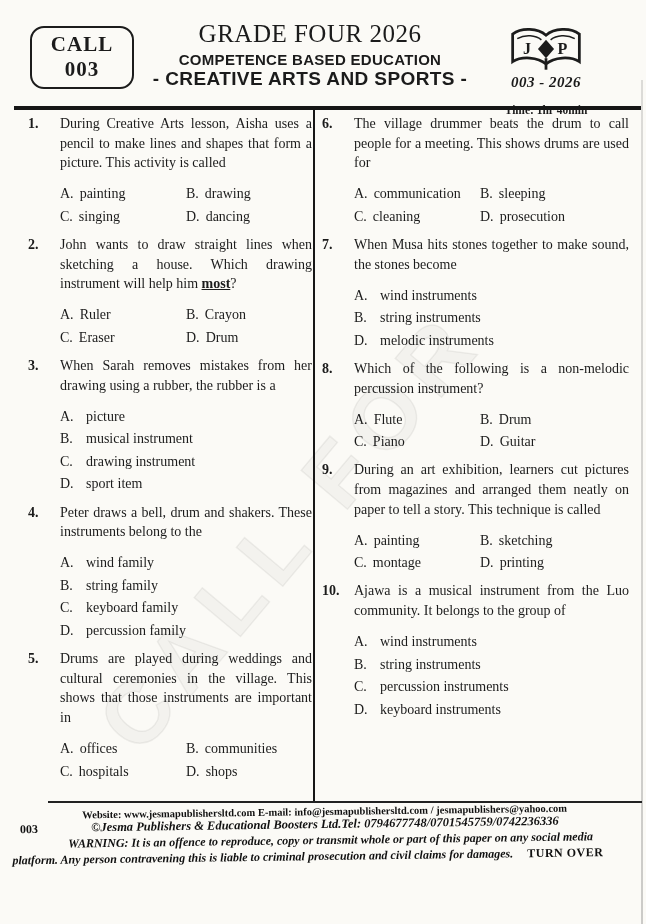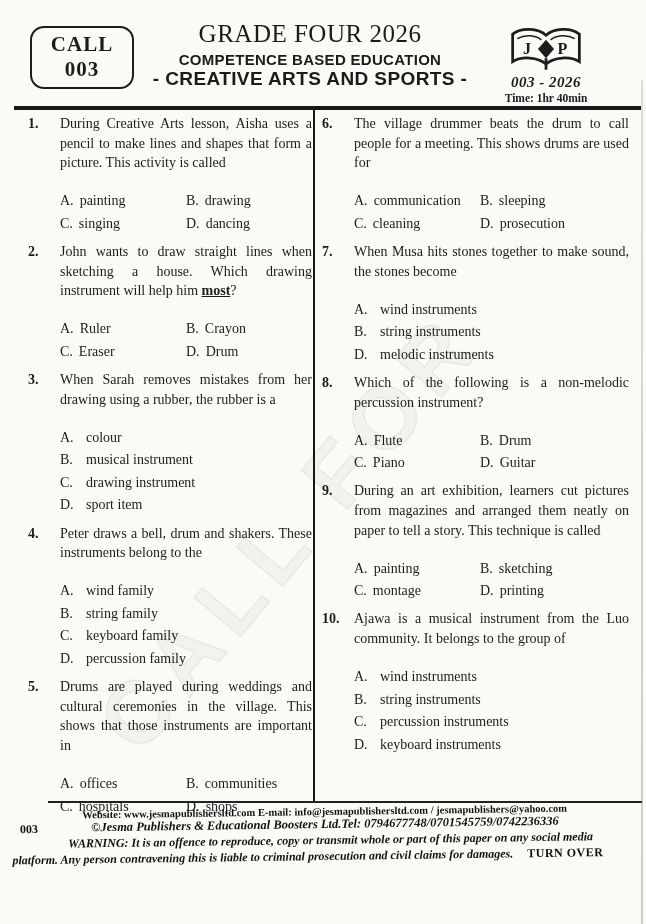--- a/index.html
+++ b/index.html
@@ -13,36 +13,36 @@
   .header{position:absolute;left:0;top:0;width:100%;height:108px;}
   .jesma-box{position:absolute;left:30px;top:26px;width:100px;padding:4px 0 5px;
              border:2.5px solid #1c1c1c;border-radius:14px;text-align:center;
              font-weight:bold;font-size:21px;line-height:1.2;letter-spacing:1px;}
   .titles{position:absolute;left:132px;right:158px;top:20px;text-align:center;}
   .t1{font-size:25px;font-weight:normal;letter-spacing:.5px;}
   .t2{font-family:"Liberation Sans",sans-serif;font-size:15px;font-weight:bold;margin-top:3px;letter-spacing:.3px;}
   .t3{font-family:"Liberation Sans",sans-serif;font-size:19px;font-weight:bold;margin-top:0;letter-spacing:.4px;}
   .logo-box{position:absolute;right:42px;top:26px;width:116px;text-align:center;}
   .logo-code{font-size:15px;font-weight:bold;font-style:italic;margin-top:-2px;letter-spacing:.5px;}
-  .logo-time{font-size:11.5px;font-weight:bold;margin-top:1px;}
+  .logo-time{font-size:11.5px;font-weight:bold;margin-top:13px;}
 
   .rule-top{position:absolute;left:14px;right:5px;top:106px;height:3.5px;background:#161616;}
   .v-div{position:absolute;left:313px;top:110px;height:691px;width:2px;background:#161616;}
   .rule-footer{position:absolute;left:48px;right:4px;top:801px;height:2px;background:#222;}
 
   
   .col{position:absolute;top:114px;font-size:14px;line-height:1.4;}
   .col-left{left:28px;width:284px;}
   .col-right{left:322px;width:307px;}
   .q{display:flex;gap:8px;margin-bottom:7px;}
   .qnum{width:24px;flex:none;font-weight:bold;}
   .qbody{flex:1;min-width:0;}
   .stem{text-align:justify;}
   .em{font-weight:bold;text-decoration:underline;}
-  .opts{margin-top:17px;}
+  .opts{margin-top:10px;}
   .opts.grid{display:grid;grid-template-columns:126px auto;}
   .opt{padding:1.5px 0;white-space:nowrap;}
   .okey{margin-right:6px;}
   .opts.stack .okey{display:inline-block;min-width:22px;margin-right:4px;}
 
   
   .watermark{position:absolute;left:-90px;top:480px;width:760px;text-align:center;
              transform:rotate(-50deg);font-family:"Liberation Sans",sans-serif;
              font-weight:bold;font-size:88px;letter-spacing:12px;color:rgba(0,0,0,0.030);
              -webkit-text-stroke:1.5px rgba(0,0,0,0.06);pointer-events:none;z-index:0;}
@@ -119,21 +119,21 @@
               <div class="opt"><span class="okey">C.</span><span class="oval">Eraser</span></div>
               <div class="opt"><span class="okey">D.</span><span class="oval">Drum</span></div>
             </div>
           </div>
         </div>
         <div class="q">
           <div class="qnum">3.</div>
           <div class="qbody">
             <div class="stem"><span>When Sarah removes mistakes from her drawing using a rubber, the rubber is a</span></div>
             <div class="opts stack">
-              <div class="opt"><span class="okey">A.</span><span class="oval">colour</span></div>
+              <div class="opt"><span class="okey">A.</span><span class="oval">picture</span></div>
               <div class="opt"><span class="okey">B.</span><span class="oval">musical instrument</span></div>
               <div class="opt"><span class="okey">C.</span><span class="oval">drawing instrument</span></div>
               <div class="opt"><span class="okey">D.</span><span class="oval">sport item</span></div>
             </div>
           </div>
         </div>
         <div class="q">
           <div class="qnum">4.</div>
           <div class="qbody">
             <div class="stem"><span>Peter draws a bell, drum and shakers. These instruments belong to the</span></div>

